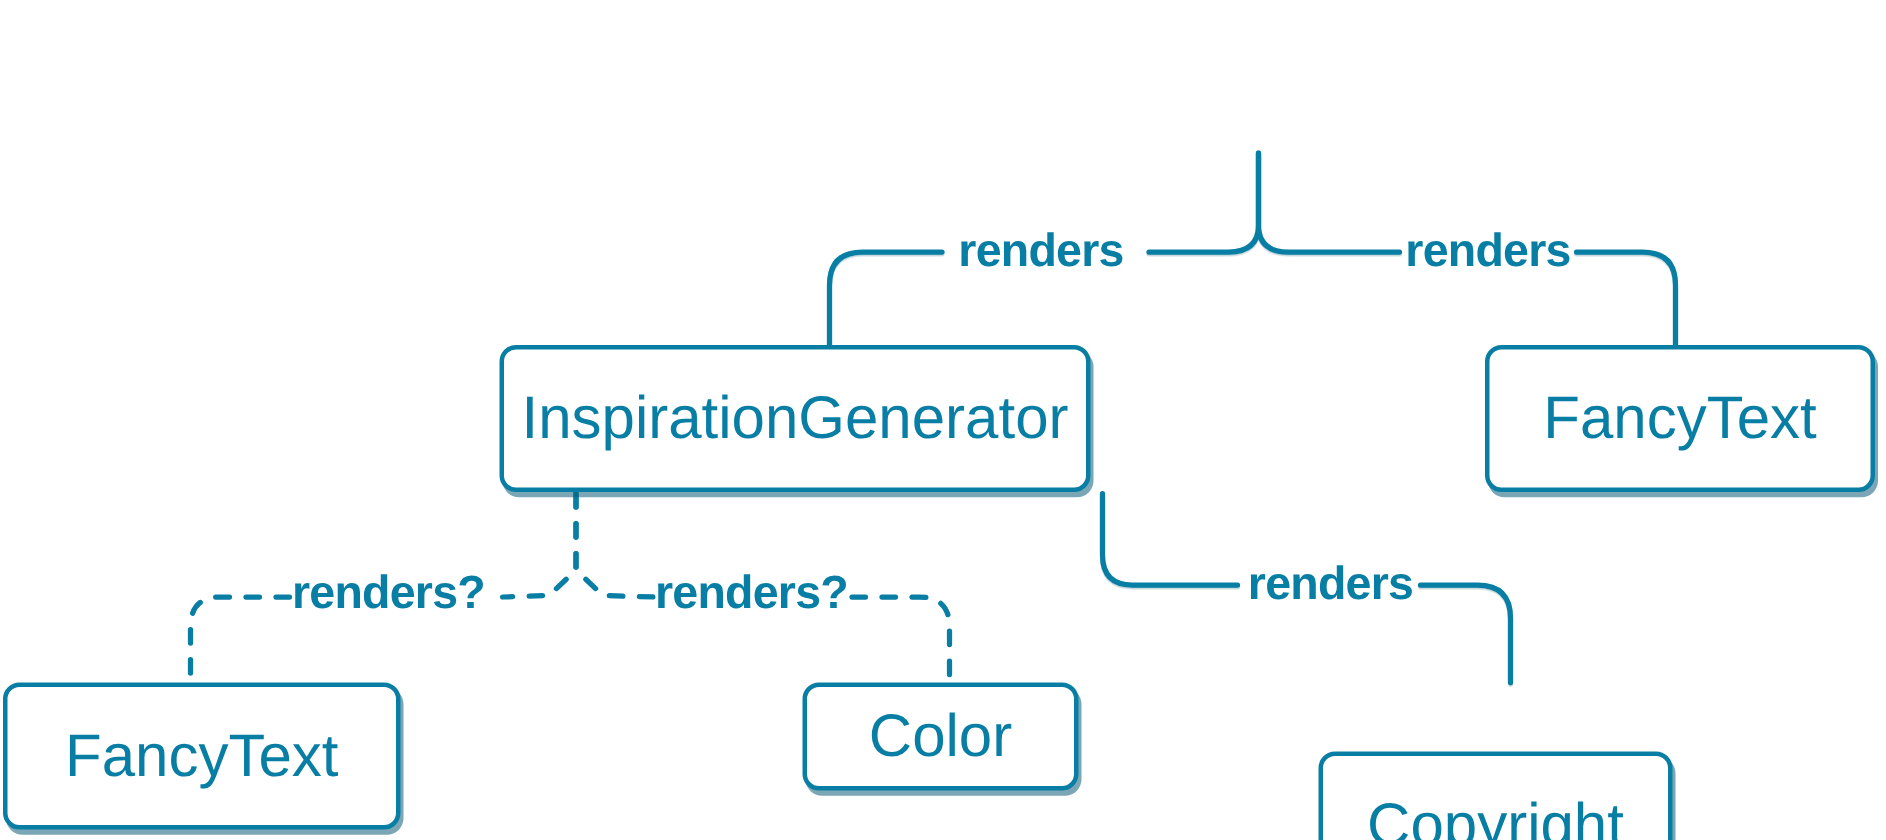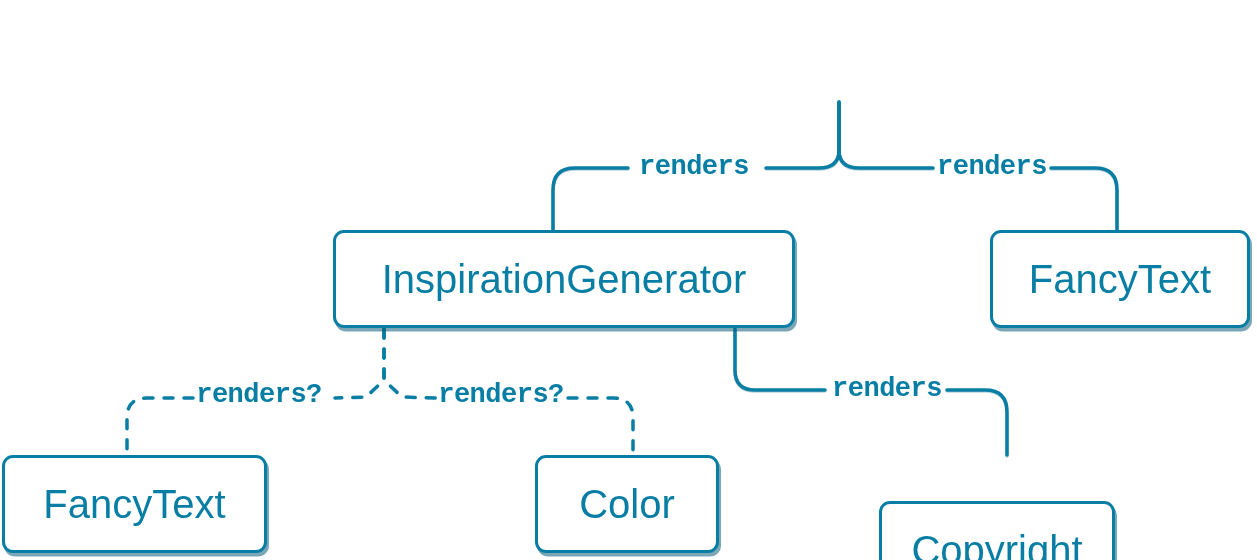--- a/index.html
+++ b/index.html
@@ -49,25 +49,24 @@
     color: var(--accent, #087ea4);
     font-size: 40px;
     font-weight: 500;
     letter-spacing: 0px;
     white-space: nowrap;
   }
   .edge-label {
     position: absolute;
     transform: translate(-50%, -50%);
     color: var(--accent, #087ea4);
-    font-size: 27px;
+    font-size: 31px;
     font-weight: 700;
     letter-spacing: -0.5px;
     white-space: nowrap;
-    font-family: Liberation Mono, monospace;
   }
 </style>
 </head>
 <body>
 
 <div class="canvas">
 
   <svg class="edges-svg" viewBox="0 0 1257 560" aria-hidden="true">
 
     <path class="edge solid" d="M839 102 L839 150 Q839 168 819 168 L766 168 M628 168 L575 168 Q553 168 553 190 L553 230"></path>
@@ -81,33 +80,33 @@
     <path class="edge solid" d="M735 329 L735 370 Q735 390 755 390 L825 390 M947 390 L985 390 Q1007 390 1007 412 L1007 455"></path>
   </svg>
 
   <span class="edge-label" style="left:694px; top:167px;">renders</span>
   <span class="edge-label" style="left:992px; top:167px;">renders</span>
   <span class="edge-label" style="left:259px; top:395px;">renders?</span>
   <span class="edge-label" style="left:501px; top:395px;">renders?</span>
   <span class="edge-label" style="left:887px; top:389px;">renders</span>
 
 
-  <div class="node" style="left:333px; top:230px; width:462px; height:98px;">
+  <div class="node" style="left:333px; top:230px; width:394px; height:98px;">
     <span class="node-label">InspirationGenerator</span>
   </div>
 
   <div class="node" style="left:990px; top:230px; width:260px; height:98px;">
     <span class="node-label">FancyText</span>
   </div>
 
   <div class="node" style="left:2px; top:455px; width:265px; height:98px;">
     <span class="node-label">FancyText</span>
   </div>
 
-  <div class="node" style="left:535px; top:455px; width:184px; height:98px;">
+  <div class="node" style="left:535px; top:455px; width:184px; height:72px;">
     <span class="node-label">Color</span>
   </div>
 
   <div class="node" style="left:879px; top:458px; width:236px; height:98px;margin-top:43px;">
     <span class="node-label">Copyright</span>
   </div>
 
 </div>
 
 </body></html>

